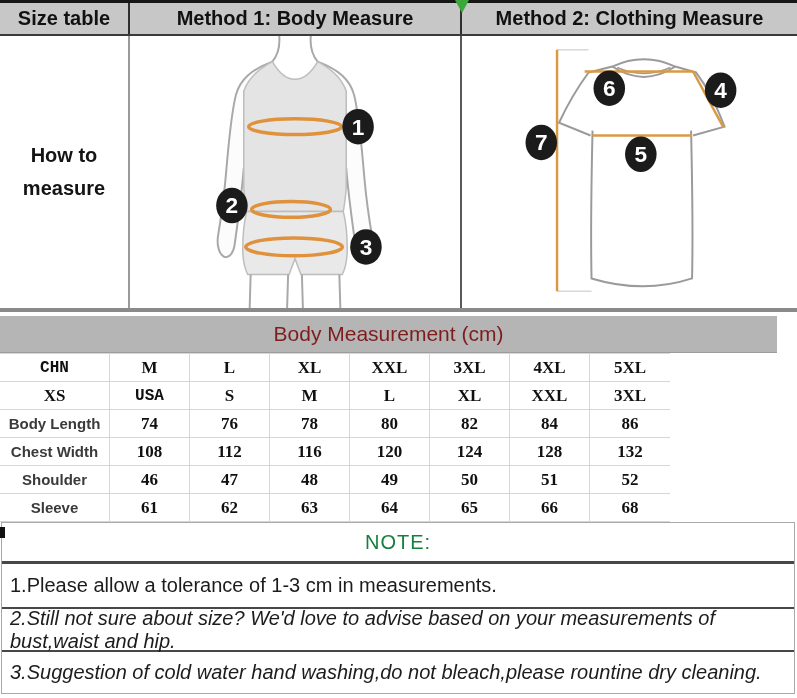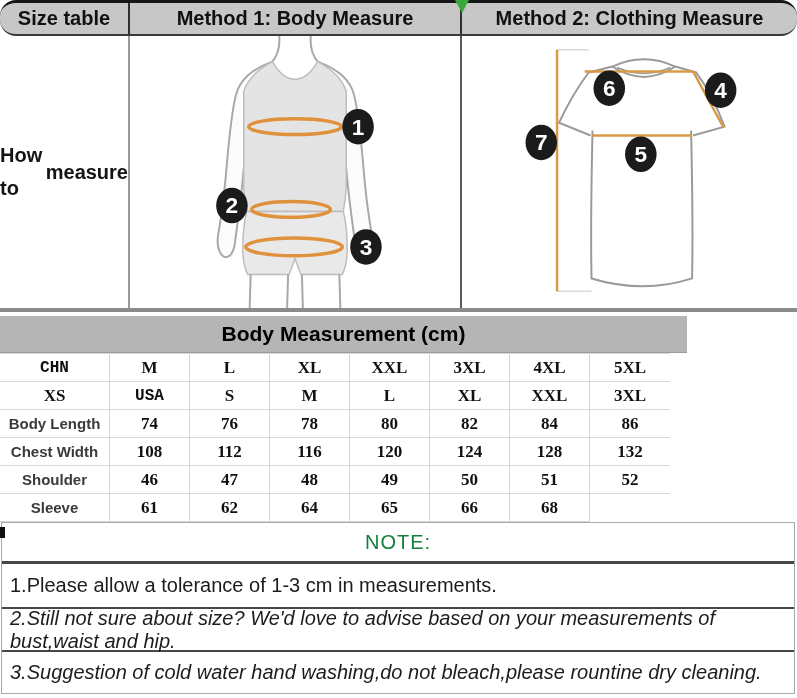--- a/index.html
+++ b/index.html
@@ -1,44 +1,44 @@
 <!DOCTYPE html>
 <html><head>
 <meta charset="utf-8">
 <style>
   html,body{margin:0;padding:0;background:#ffffff;}
   .sheet{position:relative;width:797px;height:698px;background:#fff;overflow:hidden;
          font-family:"Liberation Sans",sans-serif;}
 
   
   .hdr{position:absolute;top:0;left:0;width:797px;height:36px;display:flex;
-       background:#c7c7c7;border-top:3px solid #161616;border-bottom:2px solid #3a3a3a;box-sizing:border-box;border-radius:16px;}
+       background:#c7c7c7;border-top:3px solid #161616;border-bottom:2px solid #3a3a3a;box-sizing:border-box;}
   .hdr-cell{display:flex;align-items:center;justify-content:center;
             font-weight:bold;font-size:20px;color:#111;box-sizing:border-box;}
   .hdr-c1{width:130px;border-right:2px solid #2e2e2e;}
   .hdr-c2{width:332px;border-right:2px solid #2e2e2e;}
   .hdr-c3{flex:1;}
   .green-mark{position:absolute;left:455px;top:0;width:0;height:0;
               border-left:7px solid transparent;border-right:7px solid transparent;
               border-top:13px solid #3aa83a;z-index:5;}
 
   
   .diagrams{position:absolute;top:36px;left:0;width:797px;height:276px;display:flex;
             border-bottom:4px solid #8a8a8a;box-sizing:border-box;background:#fff;}
   .howto{width:130px;border-right:2px solid #9a9a9a;box-sizing:border-box;
-         display:flex;flex-direction:row;align-items:center;justify-content:center;
+         display:flex;flex-direction:column;align-items:center;justify-content:center;
          font-weight:bold;font-size:20px;color:#141414;line-height:1.65;}
   .dia-body{width:332px;border-right:2px solid #5a5a5a;box-sizing:border-box;}
   .dia-shirt{flex:1;}
   .dia-body svg,.dia-shirt svg{display:block;}
 
   
-  .band{position:absolute;top:316px;left:0;width:687px;height:37px;background:#b5b5b5;
+  .band{position:absolute;top:316px;left:0;width:777px;height:37px;background:#b5b5b5;
         border-bottom:1px solid #9c9c9c;display:flex;align-items:center;justify-content:center;
-        font-weight:bold;font-size:21px;color:#000000;box-sizing:border-box;}
+        font-weight:normal;font-size:21px;color:#7f1d1d;box-sizing:border-box;}
 
   
   .size-table{position:absolute;top:353px;left:0;width:670px;
               display:grid;grid-template-columns:110px repeat(7,1fr);grid-auto-rows:28px;
               border-top:1px solid #d8d8d8;box-sizing:border-box;background:#fff;}
   .tcell{border-right:1px solid #d6d6d6;border-bottom:1px solid #d6d6d6;
          display:flex;align-items:center;justify-content:center;box-sizing:border-box;
          color:#101010;}
   .tcell:nth-child(8n){border-right:none;}
   .lab-mono{font-family:"Liberation Mono",monospace;font-weight:bold;font-size:16px;}
@@ -188,20 +188,21 @@
     <div class="tcell val">47</div>
     <div class="tcell val">48</div>
     <div class="tcell val">49</div>
     <div class="tcell val">50</div>
     <div class="tcell val">51</div>
     <div class="tcell val">52</div>
 
     <div class="tcell lab-sans">Sleeve</div>
     <div class="tcell val">61</div>
     <div class="tcell val">62</div>
+    <div class="tcell val">63</div>
     <div class="tcell val">64</div>
     <div class="tcell val">65</div>
     <div class="tcell val">66</div>
     <div class="tcell val">68</div>
   </div>
 
   <div class="note-box">
     <div class="note-title">NOTE:</div>
     <div class="note-row">1.Please allow a tolerance of 1-3 cm in measurements.</div>
     <div class="note-row">2.Still not sure about size? We'd love to advise based on your measurements of bust,waist and hip.</div>

